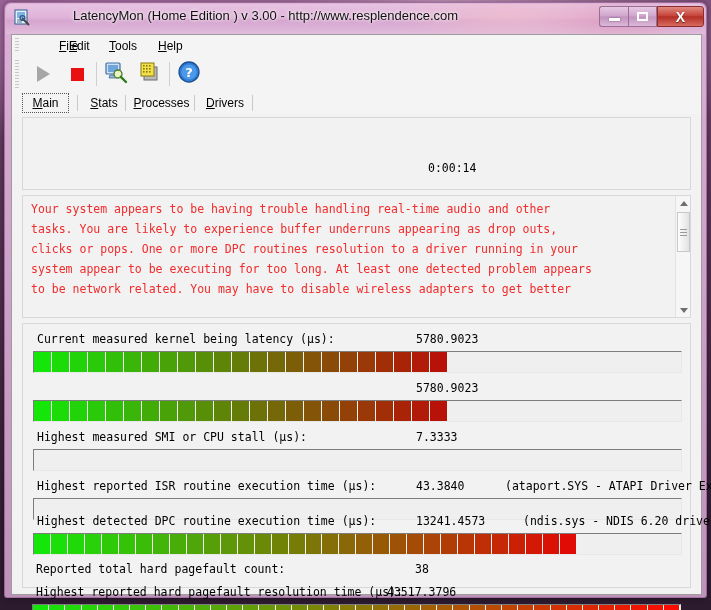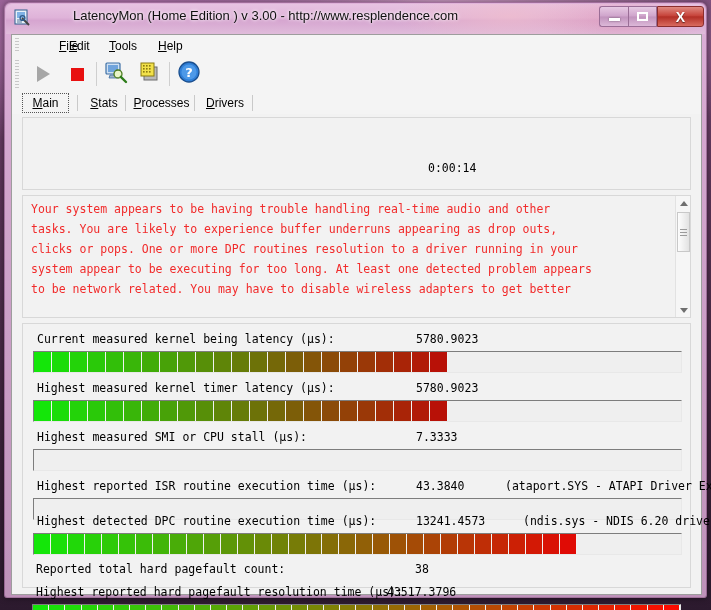--- a/index.html
+++ b/index.html
@@ -392,21 +392,20 @@
             <div class="seg" style="width: 4.34783%; background: rgb(139, 75, 8);"></div>
             <div class="seg" style="width: 4.34783%; background: rgb(147, 65, 7);"></div>
             <div class="seg" style="width: 4.34783%; background: rgb(154, 56, 7);"></div>
             <div class="seg" style="width: 4.34783%; background: rgb(162, 46, 7);"></div>
             <div class="seg" style="width: 4.34783%; background: rgb(169, 36, 7);"></div>
             <div class="seg" style="width: 4.34783%; background: rgb(177, 27, 7);"></div>
             <div class="seg" style="width: 4.34783%; background: rgb(184, 17, 7);"></div>
           </div>
         </div>
 
-      <span class="mono line" style="left:14px; top:57px;">Highest measured kernel timer latency (µs):</span>
       <span class="mono line" style="left:393px; top:57px;">5780.9023</span>
       <div class="gauge" style="left:10px; top:76px; width:649px; height:22px;">
           <div class="fill" style="width: 64%;">
             <div class="seg" style="width: 4.34783%; background: rgb(20, 230, 9);"></div>
             <div class="seg" style="width: 4.34783%; background: rgb(27, 220, 9);"></div>
             <div class="seg" style="width: 4.34783%; background: rgb(35, 211, 9);"></div>
             <div class="seg" style="width: 4.34783%; background: rgb(42, 201, 9);"></div>
             <div class="seg" style="width: 4.34783%; background: rgb(50, 191, 9);"></div>
             <div class="seg" style="width: 4.34783%; background: rgb(57, 182, 9);"></div>
             <div class="seg" style="width: 4.34783%; background: rgb(65, 172, 8);"></div>

